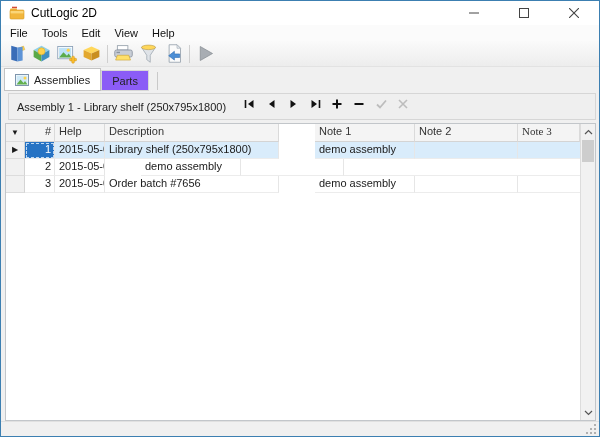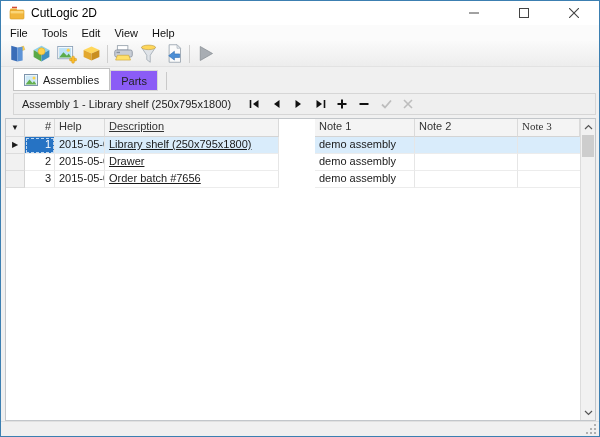--- a/index.html
+++ b/index.html
@@ -26,47 +26,47 @@
   .menubar{ height:16px; background:#fbfbfb; display:flex; align-items:center; padding-left:2px; flex:0 0 auto; }
   .menu-item{ padding:0 7px; height:100%; display:flex; align-items:center; color:#111; }
 
   
   .toolbar{ height:26px; background:linear-gradient(#fafafa,#ededed); border-bottom:1px solid #e2e2e2;
             display:flex; align-items:center; padding-left:3px; flex:0 0 auto; }
   .tool-btn{ width:25px; height:24px; display:flex; align-items:center; justify-content:center; }
   .tool-sep{ width:1px; height:18px; background:#cfcfcf; margin:0 3px; }
 
   
-  .tabstrip{ height:25px; background:#f0f0f0; display:flex; align-items:flex-end; padding-left:12px; flex:0 0 auto; }
+  .tabstrip{ height:25px; background:#f0f0f0; display:flex; align-items:flex-end; padding-left:3px; flex:0 0 auto; }
   .tab{ height:21px; display:flex; align-items:center; padding:0 10px; margin-bottom:1px;
         border:1px solid #d7d7d7; background:#8b5cf6; color:#222; }
   .tab.active{ background:#ffffff; border-color:#c3c3c3; height:23px; }
   .tab .tab-icon{ width:14px; height:14px; margin-right:5px; }
   .tab-sep{ width:1px; height:18px; background:#c9c9c9; margin:0 0 2px 8px; }
 
   
-  .record-bar{ height:22px; margin:1px 3px 0 12px; background:#efefef; border:1px solid #d6d6d6;
+  .record-bar{ height:27px; margin:1px 3px 0 7px; background:#efefef; border:1px solid #d6d6d6;
                display:flex; align-items:center; position:relative; flex:0 0 auto; }
   .record-label{ margin-left:8px; color:#222; }
   .navigator{ position:absolute; left:230px; top:2px; display:flex; }
   .nav-btn{ width:20px; height:16px; display:flex; align-items:center; justify-content:center; margin-right:2px; }
 
   
   .grid{ margin:3px 3px 0 4px; flex:1 1 auto; background:#ffffff; border:1px solid #c2c6ca; position:relative; overflow:hidden; }
   .grid-inner{ position:absolute; left:0; top:0; right:15px; bottom:0; }
   .g-row{ display:flex; height:17px; }
   .g-header{ height:18px; }
   .g-cell{ border-right:1px solid #e6e6e6; border-bottom:1px solid #ececec; padding:1px 3px 0 4px;
            overflow:hidden; white-space:nowrap; }
   .g-header .g-cell{ background:#f4f4f4; border-right:1px solid #dadada; border-bottom:1px solid #d4d4d4; color:#333; }
   .col-ind{ width:19px; flex:0 0 auto; display:flex; align-items:center; justify-content:center; padding:0; }
   .g-cell.col-ind{ background:#f1f1f1; border-right:1px solid #d4d4d4; border-bottom:1px solid #dcdcdc; }
   .col-num{ width:30px; flex:0 0 auto; text-align:right; padding-right:3px; }
   .col-date{ width:50px; flex:0 0 auto; }
-  .col-desc{ width:174px; flex:0 0 auto;text-decoration:underline; }
+  .col-desc{ width:174px; flex:0 0 auto; }
   .col-n1{ width:100px; flex:0 0 auto;margin-left:36px; }
   .col-n2{ width:103px; flex:0 0 auto; }
   .col-n3{ flex:1 1 auto; border-right:none;font-family:Liberation Serif, serif; }
   .row-current .g-cell{ background:#d9ecfb; }
   .row-current .g-cell.col-ind{ background:#f1f1f1; }
   .row-current .g-cell.sel-cell{ background:#2673c4; color:#ffffff; outline:1px dashed #bcd7f2; outline-offset:-2px; }
   .ind-glyph{ font-size:8px; color:#1a1a1a; line-height:1; }
 
   
   .vscroll{ position:absolute; top:0; right:0; bottom:0; width:15px; background:#f1f1f1; border-left:1px solid #dcdcdc; }
@@ -268,21 +268,20 @@
         <div class="g-cell col-desc">Library shelf (250x795x1800)</div>
         <div class="g-cell col-n1">demo assembly</div>
         <div class="g-cell col-n2"></div>
         <div class="g-cell col-n3"></div>
       </div>
 
       <div class="g-row">
         <div class="g-cell col-ind"></div>
         <div class="g-cell col-num">2</div>
         <div class="g-cell col-date">2015-05-05</div>
-        <div class="g-cell col-desc">Drawer</div>
         <div class="g-cell col-n1">demo assembly</div>
         <div class="g-cell col-n2"></div>
         <div class="g-cell col-n3"></div>
       </div>
 
       <div class="g-row">
         <div class="g-cell col-ind"></div>
         <div class="g-cell col-num">3</div>
         <div class="g-cell col-date">2015-05-05</div>
         <div class="g-cell col-desc">Order batch #7656</div>

